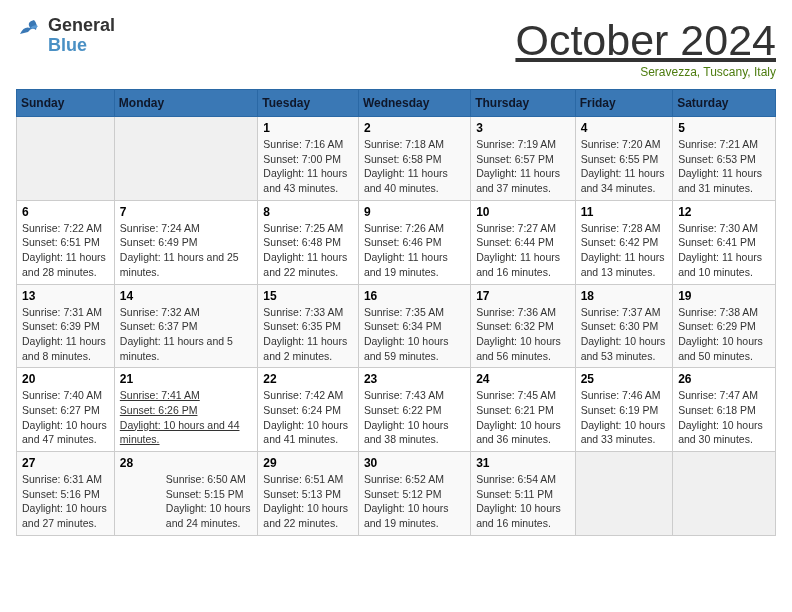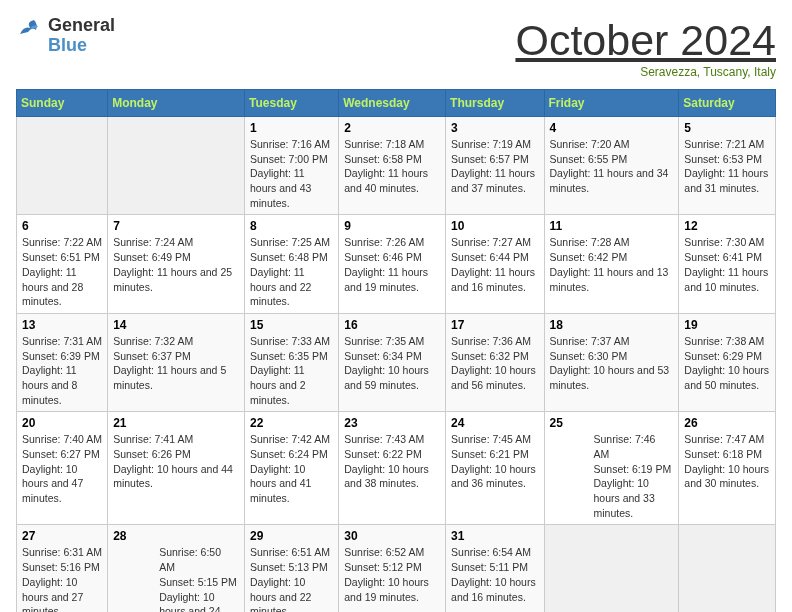--- a/index.html
+++ b/index.html
@@ -47,21 +47,21 @@
       font-size: 12px;
       color: #4d7c0f;
     }
     table {
       width: 100%;
       border-collapse: collapse;
       font-size: 11px;
     }
     thead tr th {
       background-color: #3a78b5;
-      color: #bef264;
+      color: #0f172a;
       padding: 6px 4px;
       text-align: left;
       font-size: 12px;
       font-weight: bold;
       border: 1px solid #2a68a5;
     }
     tbody tr td {
       border: 1px solid #ccc;
       padding: 4px 5px;
       vertical-align: top;
@@ -244,21 +244,21 @@
       </tr>
       <tr>
         <td>
           <span class="day-num">20</span>
           <div class="day-info" style="white-space: pre-line;">Sunrise: 7:40 AM
 Sunset: 6:27 PM
 Daylight: 10 hours and 47 minutes.</div>
         </td>
         <td>
           <span class="day-num">21</span>
-          <div class="day-info" style="white-space: pre-line;">Sunrise: 7:41 AM
+          <div class="day-info" style="white-space: pre-line; text-decoration: underline;">Sunrise: 7:41 AM
 Sunset: 6:26 PM
 Daylight: 10 hours and 44 minutes.</div>
         </td>
         <td>
           <span class="day-num">22</span>
           <div class="day-info" style="white-space: pre-line;">Sunrise: 7:42 AM
 Sunset: 6:24 PM
 Daylight: 10 hours and 41 minutes.</div>
         </td>
         <td>
@@ -268,21 +268,21 @@
 Daylight: 10 hours and 38 minutes.</div>
         </td>
         <td>
           <span class="day-num">24</span>
           <div class="day-info" style="white-space: pre-line;">Sunrise: 7:45 AM
 Sunset: 6:21 PM
 Daylight: 10 hours and 36 minutes.</div>
         </td>
         <td>
           <span class="day-num">25</span>
-          <div class="day-info" style="white-space: pre-line; margin-left: 44px;">Sunrise: 7:46 AM
+          <div class="day-info" style="white-space: pre-line;">Sunrise: 7:46 AM
 Sunset: 6:19 PM
 Daylight: 10 hours and 33 minutes.</div>
         </td>
         <td>
           <span class="day-num">26</span>
           <div class="day-info" style="white-space: pre-line;">Sunrise: 7:47 AM
 Sunset: 6:18 PM
 Daylight: 10 hours and 30 minutes.</div>
         </td>
       </tr>

